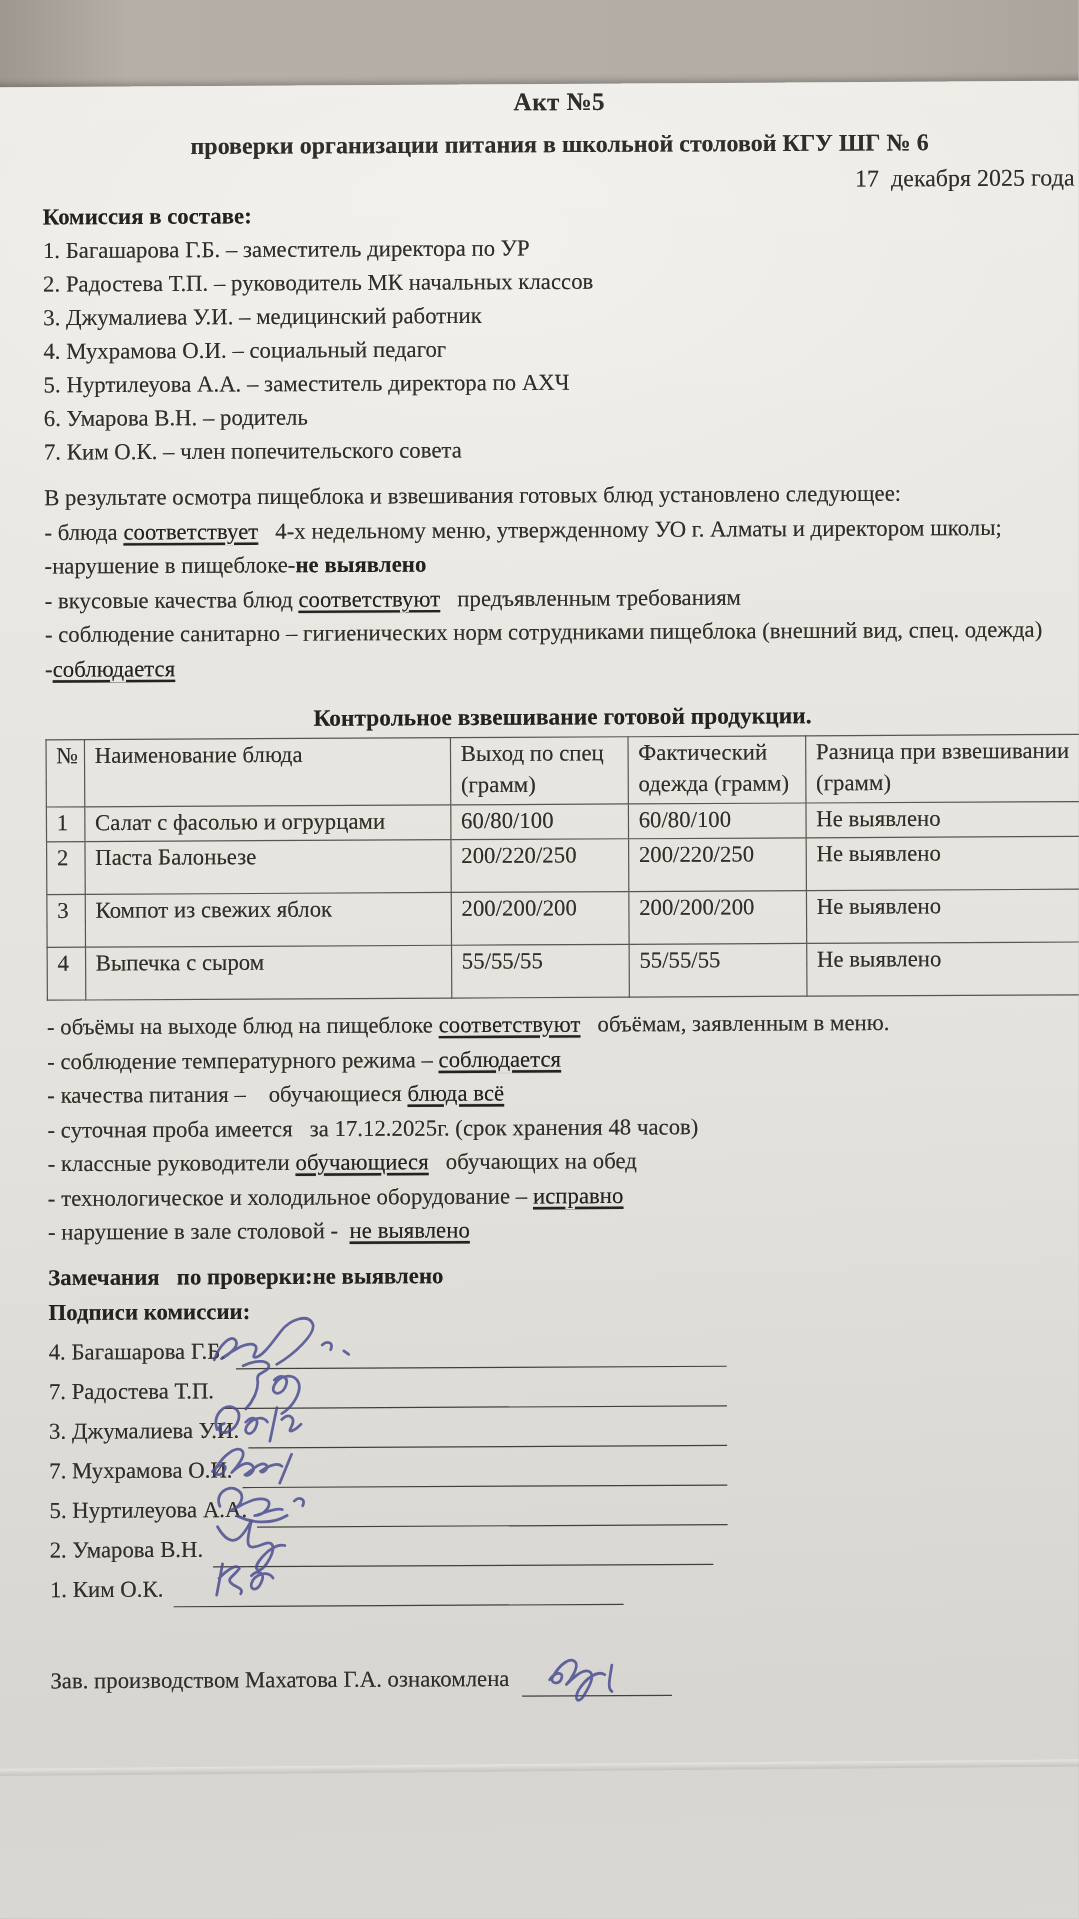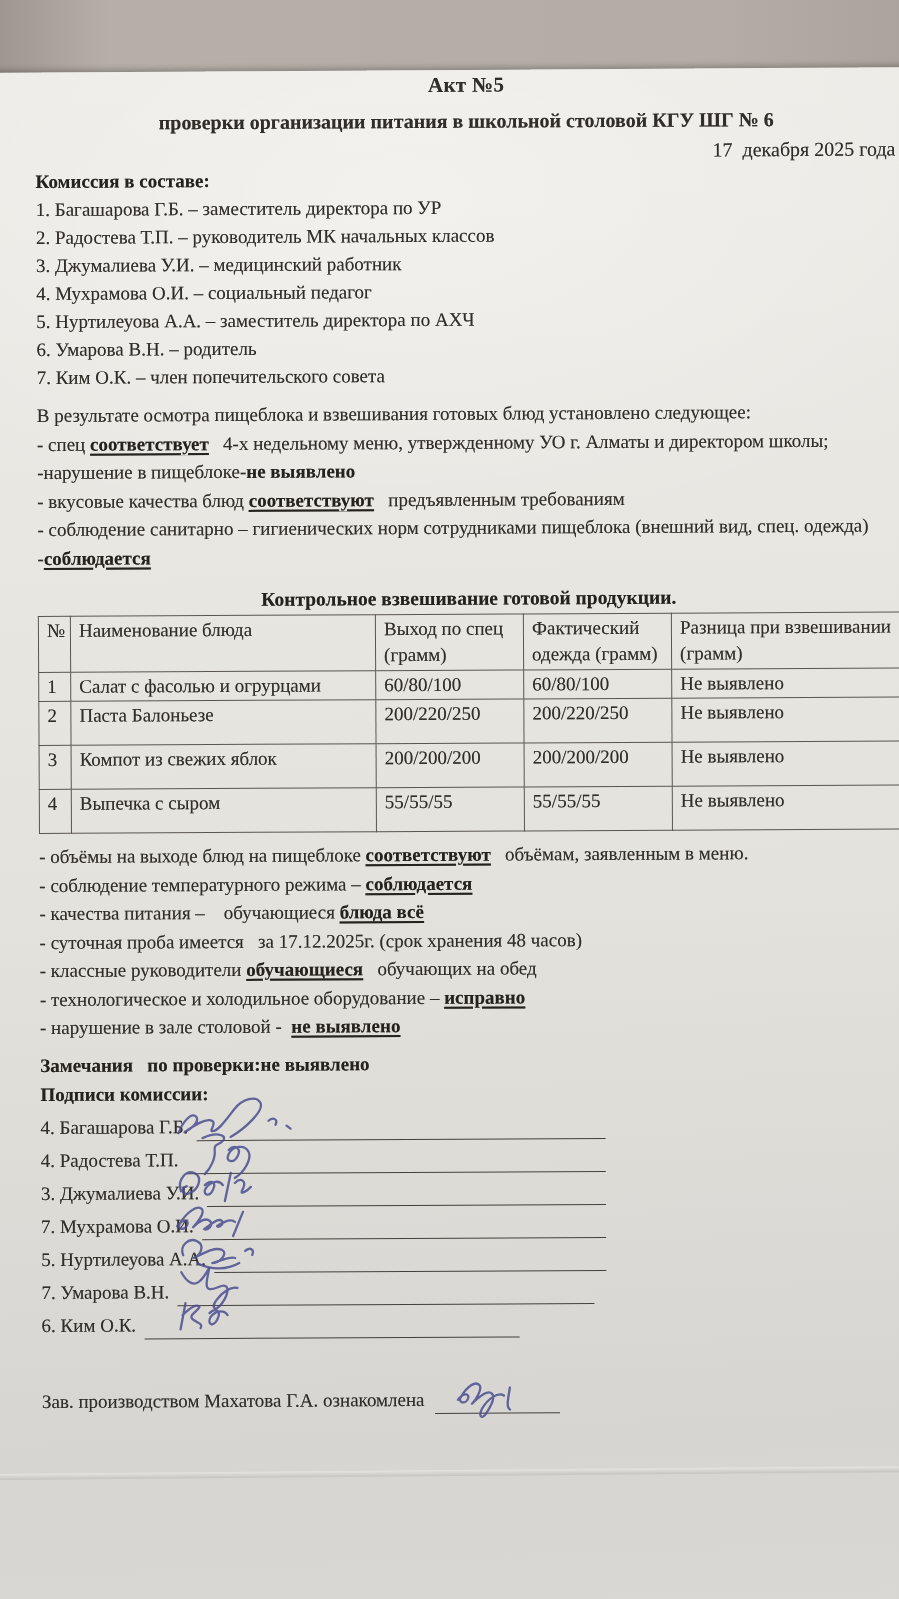--- a/index.html
+++ b/index.html
@@ -30,21 +30,21 @@
   .t-center{text-align:center;}
   .t-right{text-align:right;padding-right:2px;}
   .doc-title{font-size:21px;font-weight:bold;margin-top:3px;letter-spacing:.3px;}
   .doc-subtitle{font-size:20px;font-weight:bold;margin-top:8px;}
   .doc-date{font-size:20px;margin-top:2px;white-space:pre;}
   .heading{font-weight:bold;color:#25221e;margin-top:1px;}
   .pre{white-space:pre-wrap;}
   .member{white-space:pre-wrap;}
   .para{margin-top:10px;}
   .f-line{white-space:pre-wrap;line-height:28.5px;}
-  .bu{font-weight:bold;color:#25221e;text-decoration:underline;text-decoration-thickness:2px;text-underline-offset:3px;}
+  .bu{font-weight:normal;color:#25221e;text-decoration:underline;text-decoration-thickness:2px;text-underline-offset:3px;}
   .b{font-weight:bold;color:#25221e;}
   .tbl-title{font-size:19.5px;font-weight:bold;color:#25221e;text-align:center;margin-top:16px;line-height:24px;}
   table{border-collapse:collapse;width:862px;margin-top:3px;table-layout:fixed;}
   th,td{border:1.4px solid #5a5550;padding:1px 8px;text-align:left;vertical-align:top;font-weight:normal;font-size:19px;line-height:26px;}
   th{vertical-align:top;}
   col.c0{width:32px;}col.c1{width:305px;}col.c2{width:148px;}col.c3{width:148px;}col.c4{width:229px;}
   tr.r-head{height:56px;}
   tr.r0{height:29px;}tr.r1{height:44px;}tr.r2{height:44px;}tr.r3{height:44px;}
   .after-tbl{margin-top:9px;}
   .remarks{margin-top:9px;}
@@ -79,21 +79,21 @@
     <div class="member">2. Радостева Т.П. – руководитель МК начальных классов</div>
     <div class="member">3. Джумалиева У.И. – медицинский работник</div>
     <div class="member">4. Мухрамова О.И. – социальный педагог</div>
     <div class="member">5. Нуртилеуова А.А. – заместитель директора по АХЧ</div>
     <div class="member">6. Умарова В.Н. – родитель</div>
     <div class="member">7. Ким О.К. – член попечительского совета</div>
   </div>
 
   <div class="para">
     <div class="f-line">В результате осмотра пищеблока и взвешивания готовых блюд установлено следующее:</div>
-    <div class="f-line"><span class="pre">- спец </span><span class="bu">соответствует</span><span class="pre">   4-х недельному меню, утвержденному УО г. Алматы и директором школы;</span></div>
+    <div class="f-line"><span class="pre">- блюда </span><span class="bu">соответствует</span><span class="pre">   4-х недельному меню, утвержденному УО г. Алматы и директором школы;</span></div>
     <div class="f-line"><span class="pre">-нарушение в пищеблоке-</span><span class="b">не выявлено</span><span class="pre"></span></div>
     <div class="f-line"><span class="pre">- вкусовые качества блюд </span><span class="bu">соответствуют</span><span class="pre">   предъявленным требованиям</span></div>
     <div class="f-line"><span class="pre">- соблюдение санитарно – гигиенических норм сотрудниками пищеблока (внешний вид, спец. одежда) -</span><span class="bu">соблюдается</span><span class="pre"></span></div>
   </div>
 
   <div class="tbl-title">Контрольное взвешивание готовой продукции.</div>
 
   <table>
     <colgroup>
         <col class="c0">
@@ -156,21 +156,21 @@
 
   <div class="sig-block">
     <div class="sig-row">
       <span class="sig-label">4. Багашарова Г.Б.</span>
       <span class="sig-line"></span>
       <svg class="sig-ink" width="150" height="52" viewBox="0 0 150 52">
           <path d="M10 38 C14 26 24 16 28 22 C31 27 22 34 16 37 C26 30 38 22 44 26 C48 29 40 36 44 36 C50 36 58 24 66 14 C74 4 88 0 92 8 C96 16 76 34 62 42 M100 26 C104 22 110 24 107 30 M118 31 l4 3"></path>
         </svg>
     </div>
     <div class="sig-row">
-      <span class="sig-label">4. Радостева Т.П.</span>
+      <span class="sig-label">7. Радостева Т.П.</span>
       <span class="sig-line"></span>
       <svg class="sig-ink" width="150" height="52" viewBox="0 0 150 52">
           <path d="M34 10 C46 4 58 6 55 12 C52 17 45 15 46 22 C47 30 42 40 36 46 M60 22 C66 16 73 20 69 28 C65 36 56 34 60 26 C64 18 76 16 80 24 C83 31 76 44 66 50"></path>
         </svg>
     </div>
     <div class="sig-row">
       <span class="sig-label">3. Джумалиева У.И.</span>
       <span class="sig-line"></span>
       <svg class="sig-ink" width="150" height="52" viewBox="0 0 150 52">
           <path d="M12 30 C8 18 18 8 26 12 C34 16 30 28 21 32 C13 35 11 27 18 25 M36 24 C42 18 48 21 44 29 C40 37 33 33 37 27 C41 21 50 18 54 24 M62 12 L56 40 M66 22 C72 16 78 20 74 28 C70 34 76 32 82 26"></path>
@@ -184,28 +184,28 @@
         </svg>
     </div>
     <div class="sig-row">
       <span class="sig-label">5. Нуртилеуова А.А.</span>
       <span class="sig-line"></span>
       <svg class="sig-ink" width="150" height="52" viewBox="0 0 150 52">
           <path d="M14 28 C10 18 20 10 28 14 C36 18 32 28 24 31 C33 27 45 19 53 23 C59 26 51 36 43 36 C51 34 60 29 66 31 M28 36 C42 43 58 43 70 36 M76 24 C80 20 86 22 83 28"></path>
         </svg>
     </div>
     <div class="sig-row">
-      <span class="sig-label">7. Умарова В.Н.</span>
+      <span class="sig-label">2. Умарова В.Н.</span>
       <span class="sig-line"></span>
       <svg class="sig-ink" width="150" height="52" viewBox="0 0 150 52">
           <path d="M12 12 C17 21 23 26 29 22 C35 18 38 10 40 8 C38 18 35 28 40 29 C46 30 52 24 56 26 C60 28 58 36 52 44 C46 52 41 48 47 40 C53 32 62 26 68 28"></path>
         </svg>
     </div>
     <div class="sig-row">
-      <span class="sig-label">6. Ким О.К.</span>
+      <span class="sig-label">1. Ким О.К.</span>
       <span class="sig-line"></span>
       <svg class="sig-ink" width="150" height="52" viewBox="0 0 150 52">
           <path d="M16 10 L11 36 M13 22 C21 14 28 10 30 14 C26 20 19 22 23 26 C27 30 34 30 31 35 M40 20 C46 14 52 18 48 26 C44 34 37 32 41 24 C45 18 54 16 58 22"></path>
         </svg>
     </div>
   </div>
 
   <div class="ack-row">
     <span class="sig-label">Зав. производством Махатова Г.А. ознакомлена</span>
     <span class="ack-line"></span>

